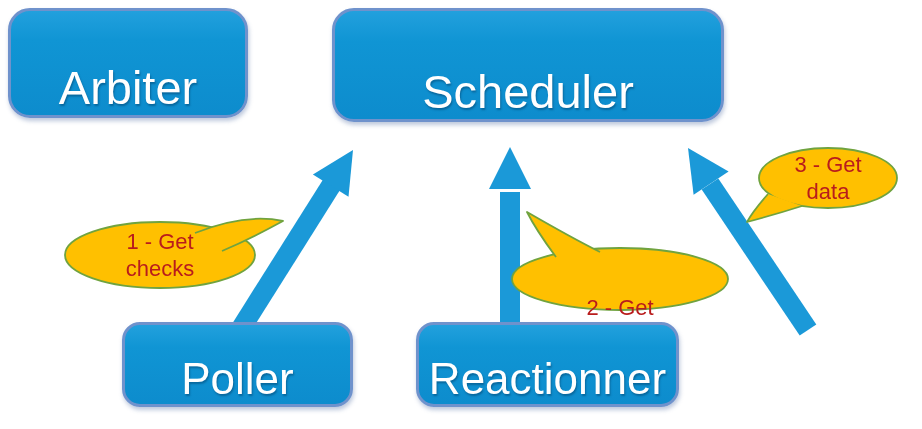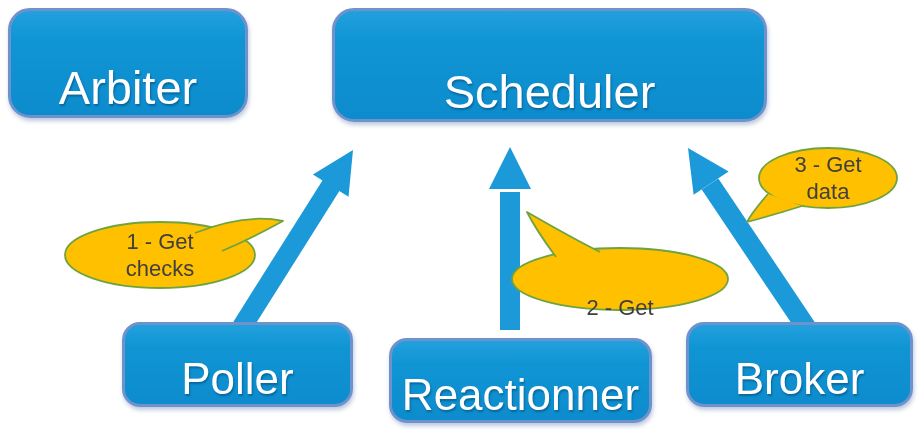--- a/index.html
+++ b/index.html
@@ -14,28 +14,28 @@
     display:flex;align-items:flex-end;justify-content:center;
     background:linear-gradient(180deg,#22a0dd 0%,#1095d4 28%,#0d8ccd 100%);
     border:3px solid #6f92cc;border-radius:22px;
     box-shadow:1px 3px 4px rgba(110,135,180,0.45);
     color:#ffffff;text-shadow:1px 2px 2px rgba(0,55,95,0.45);
     box-sizing:border-box;
   }
   .node-top{font-size:47px;}
   .node-bottom{font-size:44px;border-radius:18px;}
   #node-arbiter    {left:8px;  top:8px;  width:240px;height:110px;}
-  #node-scheduler  {left:332px;top:8px;  width:435px;height:114px;}
+  #node-scheduler  {left:332px;top:8px;  width:392px;height:114px;}
   #node-poller     {left:122px;top:322px;width:231px;height:85px;}
-  #node-reactionner{left:389px;top:322px;width:263px;height:85px;margin-top:16px;}
+  #node-reactionner{left:416px;top:322px;width:263px;height:85px;}
   #node-broker     {left:686px;top:322px;width:227px;height:85px;}
   .callout-text{
     position:absolute;z-index:3;
     display:flex;flex-direction:column;align-items:center;justify-content:center;
-    color:#404040;font-size:22px;line-height:27px;
+    color:#b91c1c;font-size:22px;line-height:27px;
   }
   #callout-text-1{left:65px; top:222px;width:190px;height:66px;}
   #callout-text-2{left:512px;top:248px;width:216px;height:62px;margin-top:28px;}
   #callout-text-3{left:759px;top:148px;width:138px;height:60px;}
 </style>
 </head>
 <body>
 
 <div class="canvas">
 
@@ -77,23 +77,20 @@
   </div>
   <div class="node node-top" id="node-scheduler">
     <span>Scheduler</span>
   </div>
   <div class="node node-bottom" id="node-poller">
     <span>Poller</span>
   </div>
   <div class="node node-bottom" id="node-reactionner">
     <span>Reactionner</span>
   </div>
-  <div class="node node-bottom" id="node-broker">
-    <span>Broker</span>
-  </div>
 
   <div class="callout-text" id="callout-text-1">
     <span>1 - Get</span>
     <span>checks</span>
   </div>
   <div class="callout-text" id="callout-text-2">
     <span>2 - Get</span>
   </div>
   <div class="callout-text" id="callout-text-3">
     <span>3 - Get</span>

